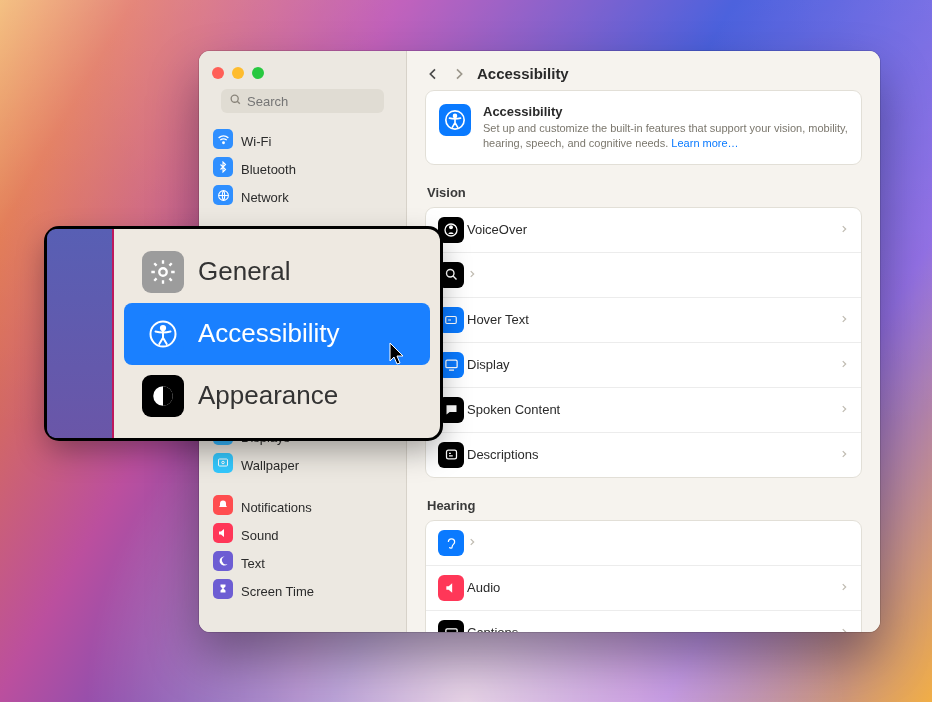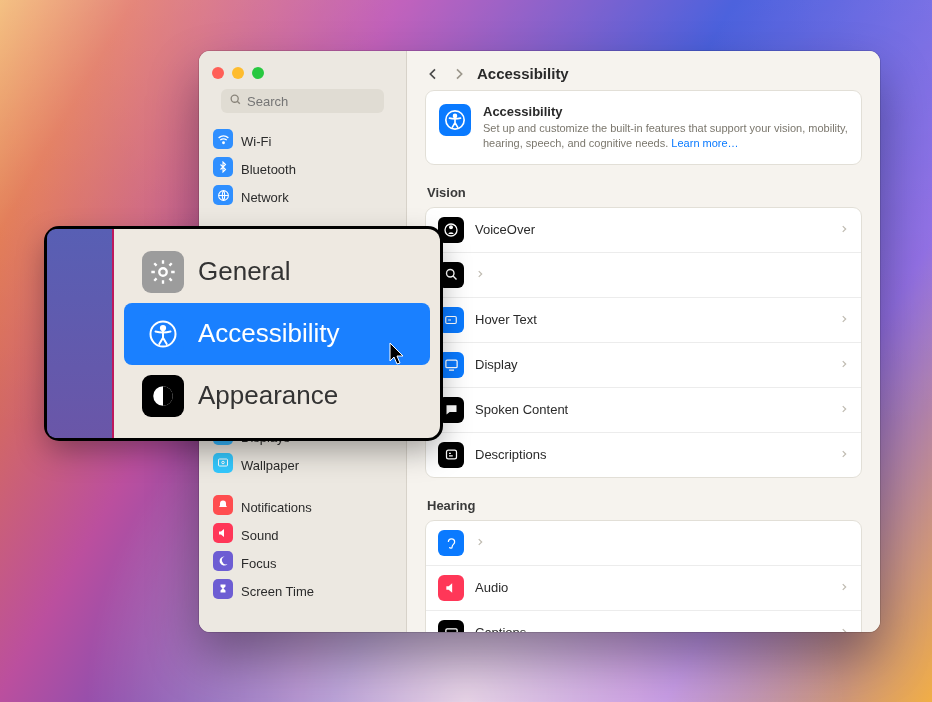--- a/index.html
+++ b/index.html
@@ -69,21 +69,21 @@
 }
 .summary-text h3 { font-size:13px; font-weight:600; color:#2a2a2a; margin-bottom:2px; }
 .summary-text p { font-size:11px; color:#7b776d; line-height:1.35; }
 .summary-text a { color:#0a7aff; text-decoration:none; }
 .section-label { font-size:13px; font-weight:700; color:#3a3a3a; margin:0 0 7px 2px; }
 .list-card {
   background:#fff; border:1px solid #e2dfd7; border-radius:9px; overflow:hidden;
   margin-bottom:20px;
 }
 .row {
-  display:flex; align-items:center; gap:11px; padding:9px 12px;
+  display:flex; align-items:center; gap:3px; padding:9px 12px;
   border-bottom:1px solid #ececec; cursor:default;
 }
 .row:last-child { border-bottom:0; }
 .row-icon {
   width:26px; height:26px; border-radius:6px; flex:none;
   display:flex; align-items:center; justify-content:center; color:#fff;
 }
 .row-label { flex:1; font-size:13px; color:#2a2a2a; }
 .chev { color:#c0bcb2; }
 
@@ -207,21 +207,21 @@
               </svg>
           </span>
           <span>Sound</span>
         </div>
         <div class="sidebar-item">
           <span class="si-icon" style="background:#6d5dd3">
             <svg width="12" height="12" viewBox="0 0 24 24" fill="#fff">
                 <path d="M15 3a9 9 0 1 0 6 15 7 7 0 0 1-6-15z"></path>
               </svg>
           </span>
-          <span>Focus</span>
+          <span>Text</span>
         </div>
         <div class="sidebar-item">
           <span class="si-icon" style="background:#6d5dd3">
             <svg width="12" height="12" viewBox="0 0 24 24" fill="#fff">
                 <path d="M7 3h10v4l-4 4 4 4v4H7v-4l4-4-4-4V3z"></path>
               </svg>
           </span>
           <span>Screen Time</span>
         </div>
       </div>

